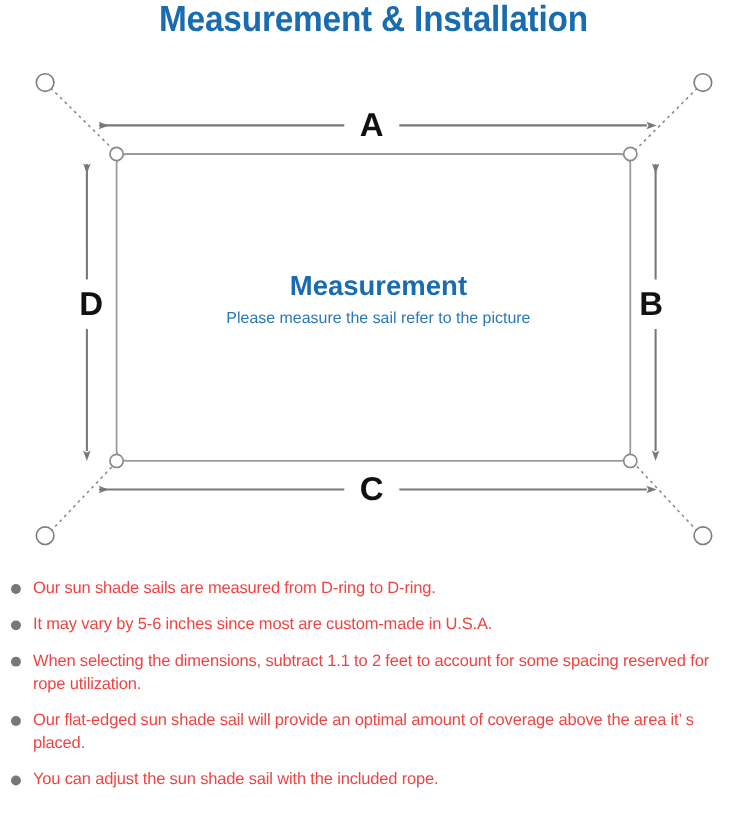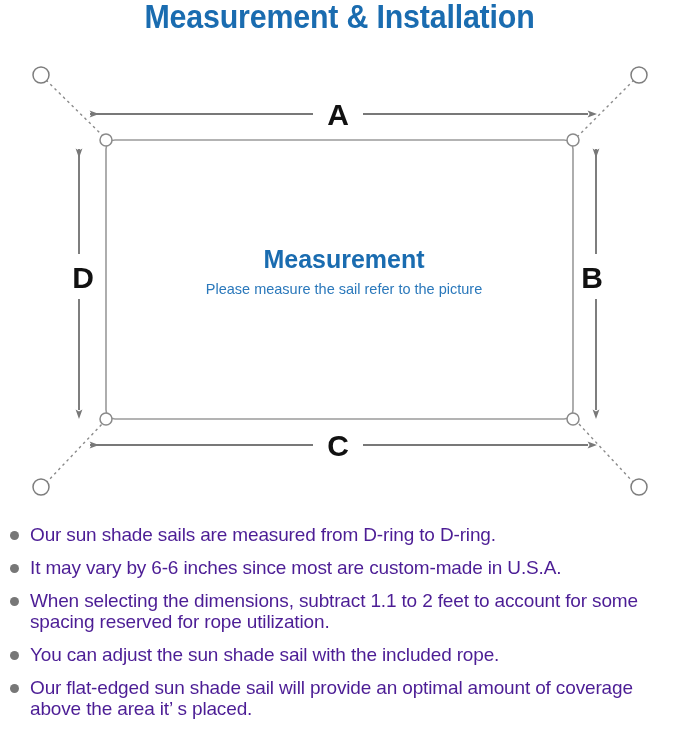--- a/index.html
+++ b/index.html
@@ -92,23 +92,23 @@
     flex: 0 0 auto;
     width: 9px;
     height: 9px;
     border-radius: 50%;
     background: #777777;
     margin-top: 7px;
     margin-right: 11px;
   }
   .note-text {
     flex: 1 1 auto;
-    color: #4c1d95;
-    font-family: "Liberation Sans", sans-serif;
-    font-size: 19px;
+    color: #ef4444;
+    font-family: "Liberation Sans", sans-serif;
+    font-size: 15px;
     line-height: 21px;
     letter-spacing: -0.15px;
   }
 </style>
 </head>
 <body>
 
 <div id="page">
 
   <div id="title">Measurement &amp; Installation</div>
@@ -180,33 +180,33 @@
 
   <div id="notes">
 
     <div class="note-row">
       <span class="note-bullet"></span>
       <span class="note-text">Our sun shade sails are measured from D-ring to D-ring.</span>
     </div>
 
     <div class="note-row">
       <span class="note-bullet"></span>
-      <span class="note-text">It may vary by 6-6 inches since most are custom-made in U.S.A.</span>
+      <span class="note-text">It may vary by 5-6 inches since most are custom-made in U.S.A.</span>
     </div>
 
     <div class="note-row">
       <span class="note-bullet"></span>
       <span class="note-text">When selecting the dimensions, subtract 1.1 to 2 feet to account for some spacing reserved for rope utilization.</span>
     </div>
 
     <div class="note-row">
       <span class="note-bullet"></span>
+      <span class="note-text">Our flat-edged sun shade sail will provide an optimal amount of coverage above the area it’  s placed.</span>
+    </div>
+
+    <div class="note-row">
+      <span class="note-bullet"></span>
       <span class="note-text">You can adjust the sun shade sail with the included rope.</span>
     </div>
 
-    <div class="note-row">
-      <span class="note-bullet"></span>
-      <span class="note-text">Our flat-edged sun shade sail will provide an optimal amount of coverage above the area it’  s placed.</span>
-    </div>
-
   </div>
 
 </div>
 
 </body></html>

